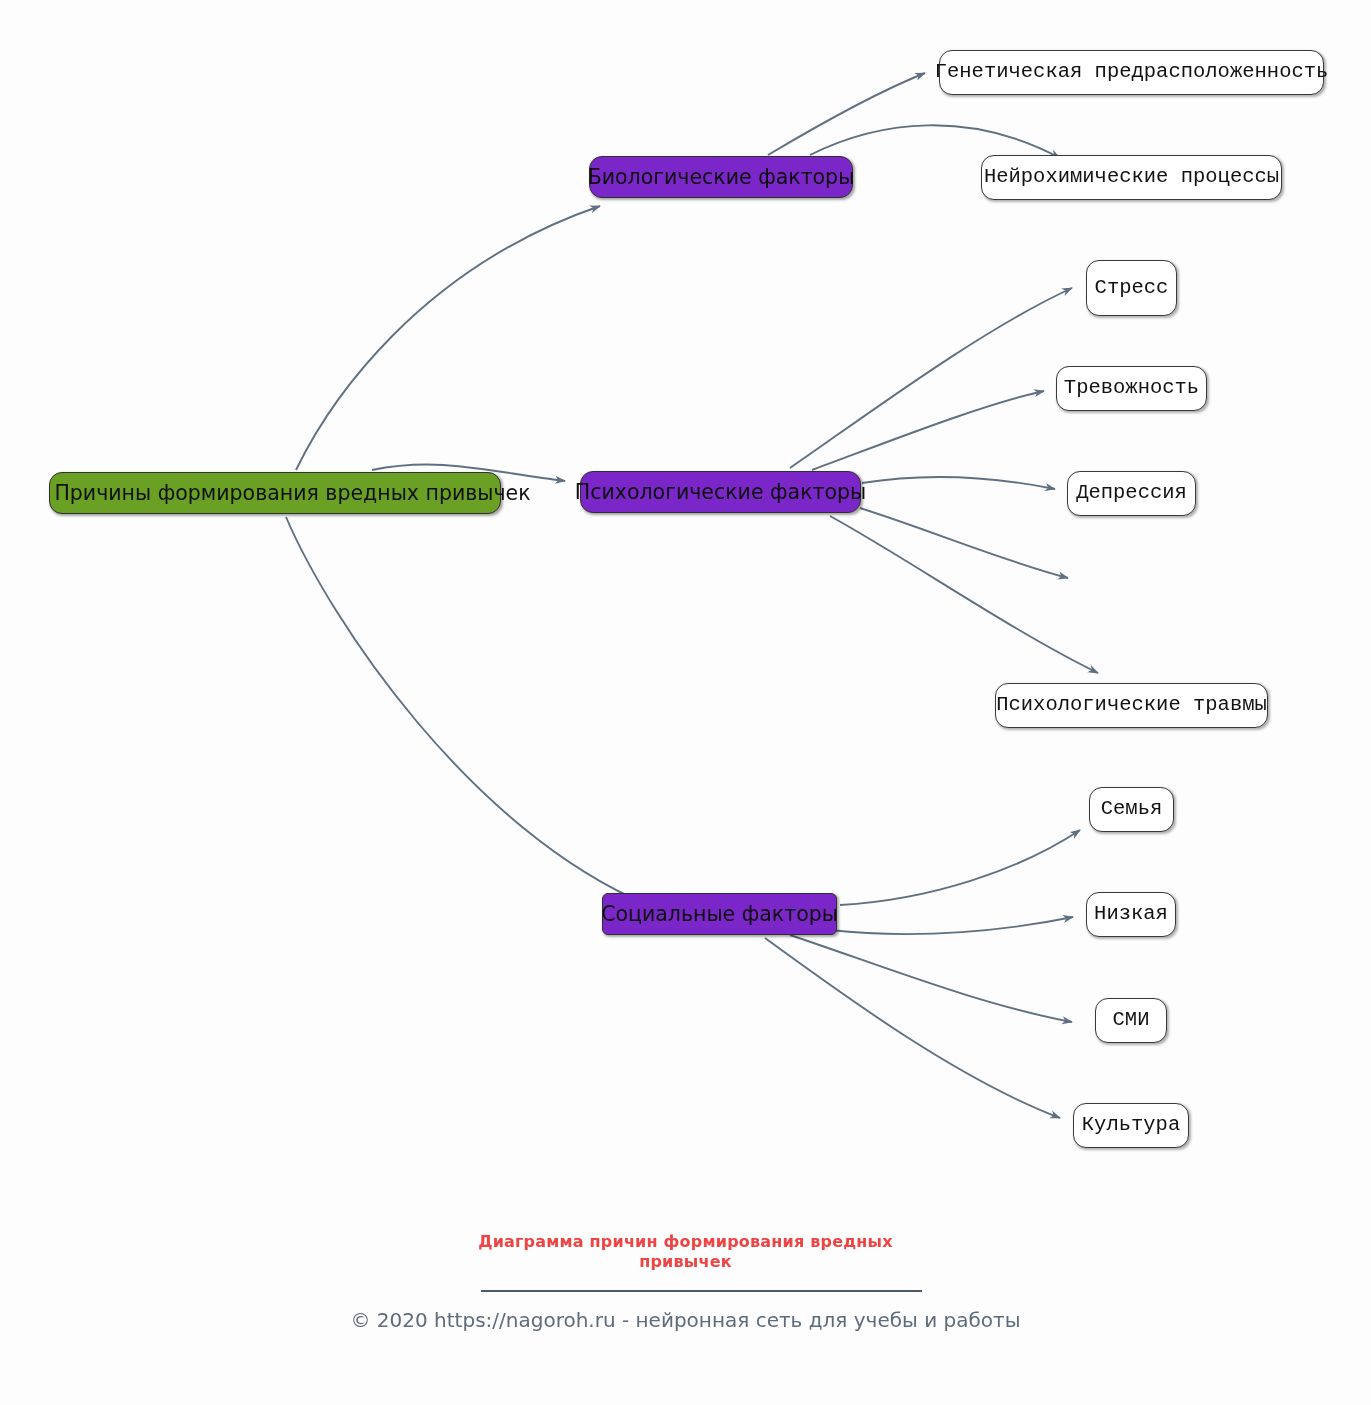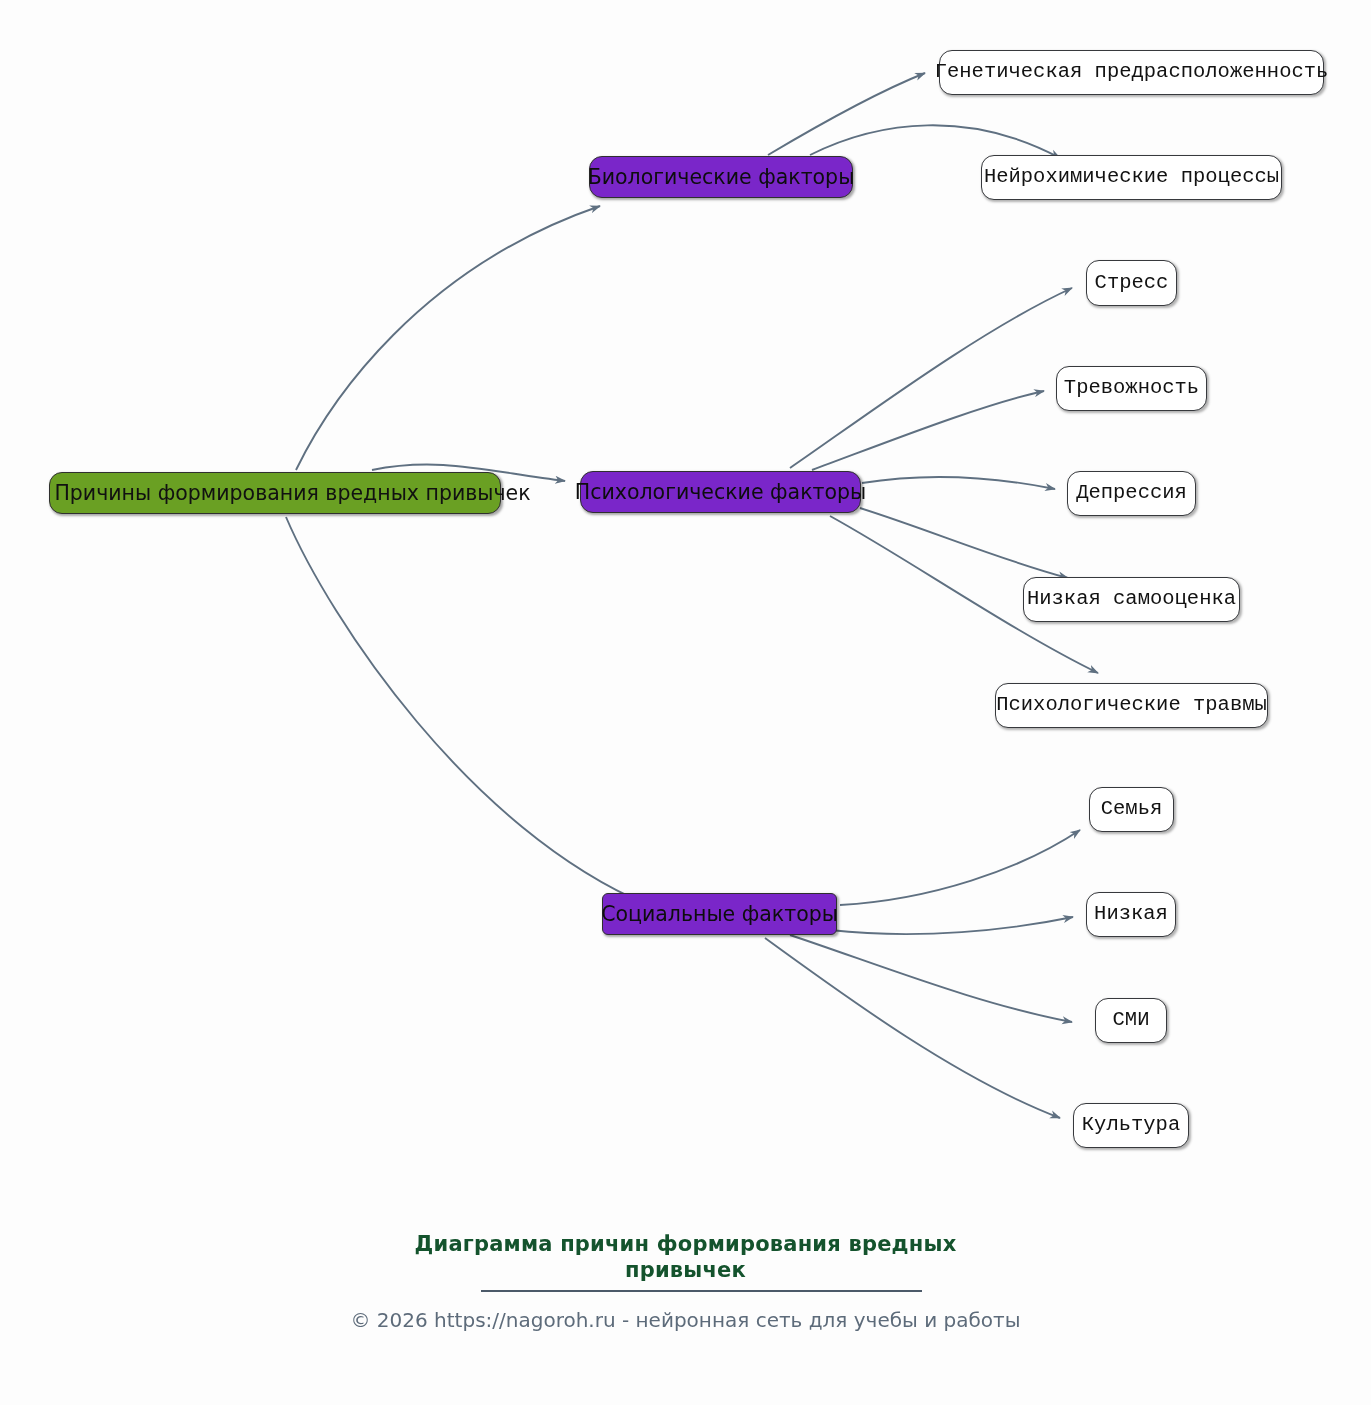--- a/index.html
+++ b/index.html
@@ -62,23 +62,23 @@
     font-family: Liberation Mono, monospace;
   }
   .footer {
     position: absolute;
     left: 0;
     width: 1371px;
     text-align: center;
   }
   .footer-title {
     top: 1232px;
-    font-size: 21px;
+    font-size: 16px;
     font-weight: bold;
-    color: #14532d;
+    color: #ef4444;
     line-height: 1.22;
     letter-spacing: 0.2px;
   }
   .footer-title .ft-line {
     display: block;
   }
   .footer-rule {
     position: absolute;
     left: 481px;
     top: 1290px;
@@ -142,35 +142,32 @@
   </div>
 
   <div class="node node-leaf" style="left:981px; top:155px; width:301px; height:45px;">
     <span>Нейрохимические процессы</span>
   </div>
 
   <div class="node node-branch" style="left:580px; top:471px; width:281px; height:42px;">
     <span>Психологические факторы</span>
   </div>
 
-  <div class="node node-leaf" style="left:1086px; top:260px; width:91px; height:46px;">
+  <div class="node node-leaf" style="left:1086px; top:260px; width:91px; height:56px;">
     <span>Стресс</span>
   </div>
 
   <div class="node node-leaf" style="left:1056px; top:366px; width:151px; height:45px;">
     <span>Тревожность</span>
   </div>
 
   <div class="node node-leaf" style="left:1067px; top:471px; width:129px; height:45px;">
     <span>Депрессия</span>
   </div>
 
-  <div class="node node-leaf" style="left:1023px; top:577px; width:217px; height:45px;">
-    <span>Низкая самооценка</span>
-  </div>
 
   <div class="node node-leaf" style="left:995px; top:683px; width:273px; height:45px;">
     <span>Психологические травмы</span>
   </div>
 
   <div class="node node-branch" style="left:602px; top:893px; width:235px; height:42px;border-radius:6px;">
     <span>Социальные факторы</span>
   </div>
 
   <div class="node node-leaf" style="left:1089px; top:787px; width:85px; height:45px;">
@@ -189,15 +186,15 @@
     <span>Культура</span>
   </div>
 
   <div class="footer footer-title">
     <span class="ft-line">Диаграмма причин формирования вредных</span>
     <span class="ft-line">привычек</span>
   </div>
 
   <div class="footer-rule"></div>
 
-  <div class="footer footer-credit">© 2026 https://nagoroh.ru - нейронная сеть для учебы и работы</div>
+  <div class="footer footer-credit">© 2020 https://nagoroh.ru - нейронная сеть для учебы и работы</div>
 
 </div>
 
 </body></html>

